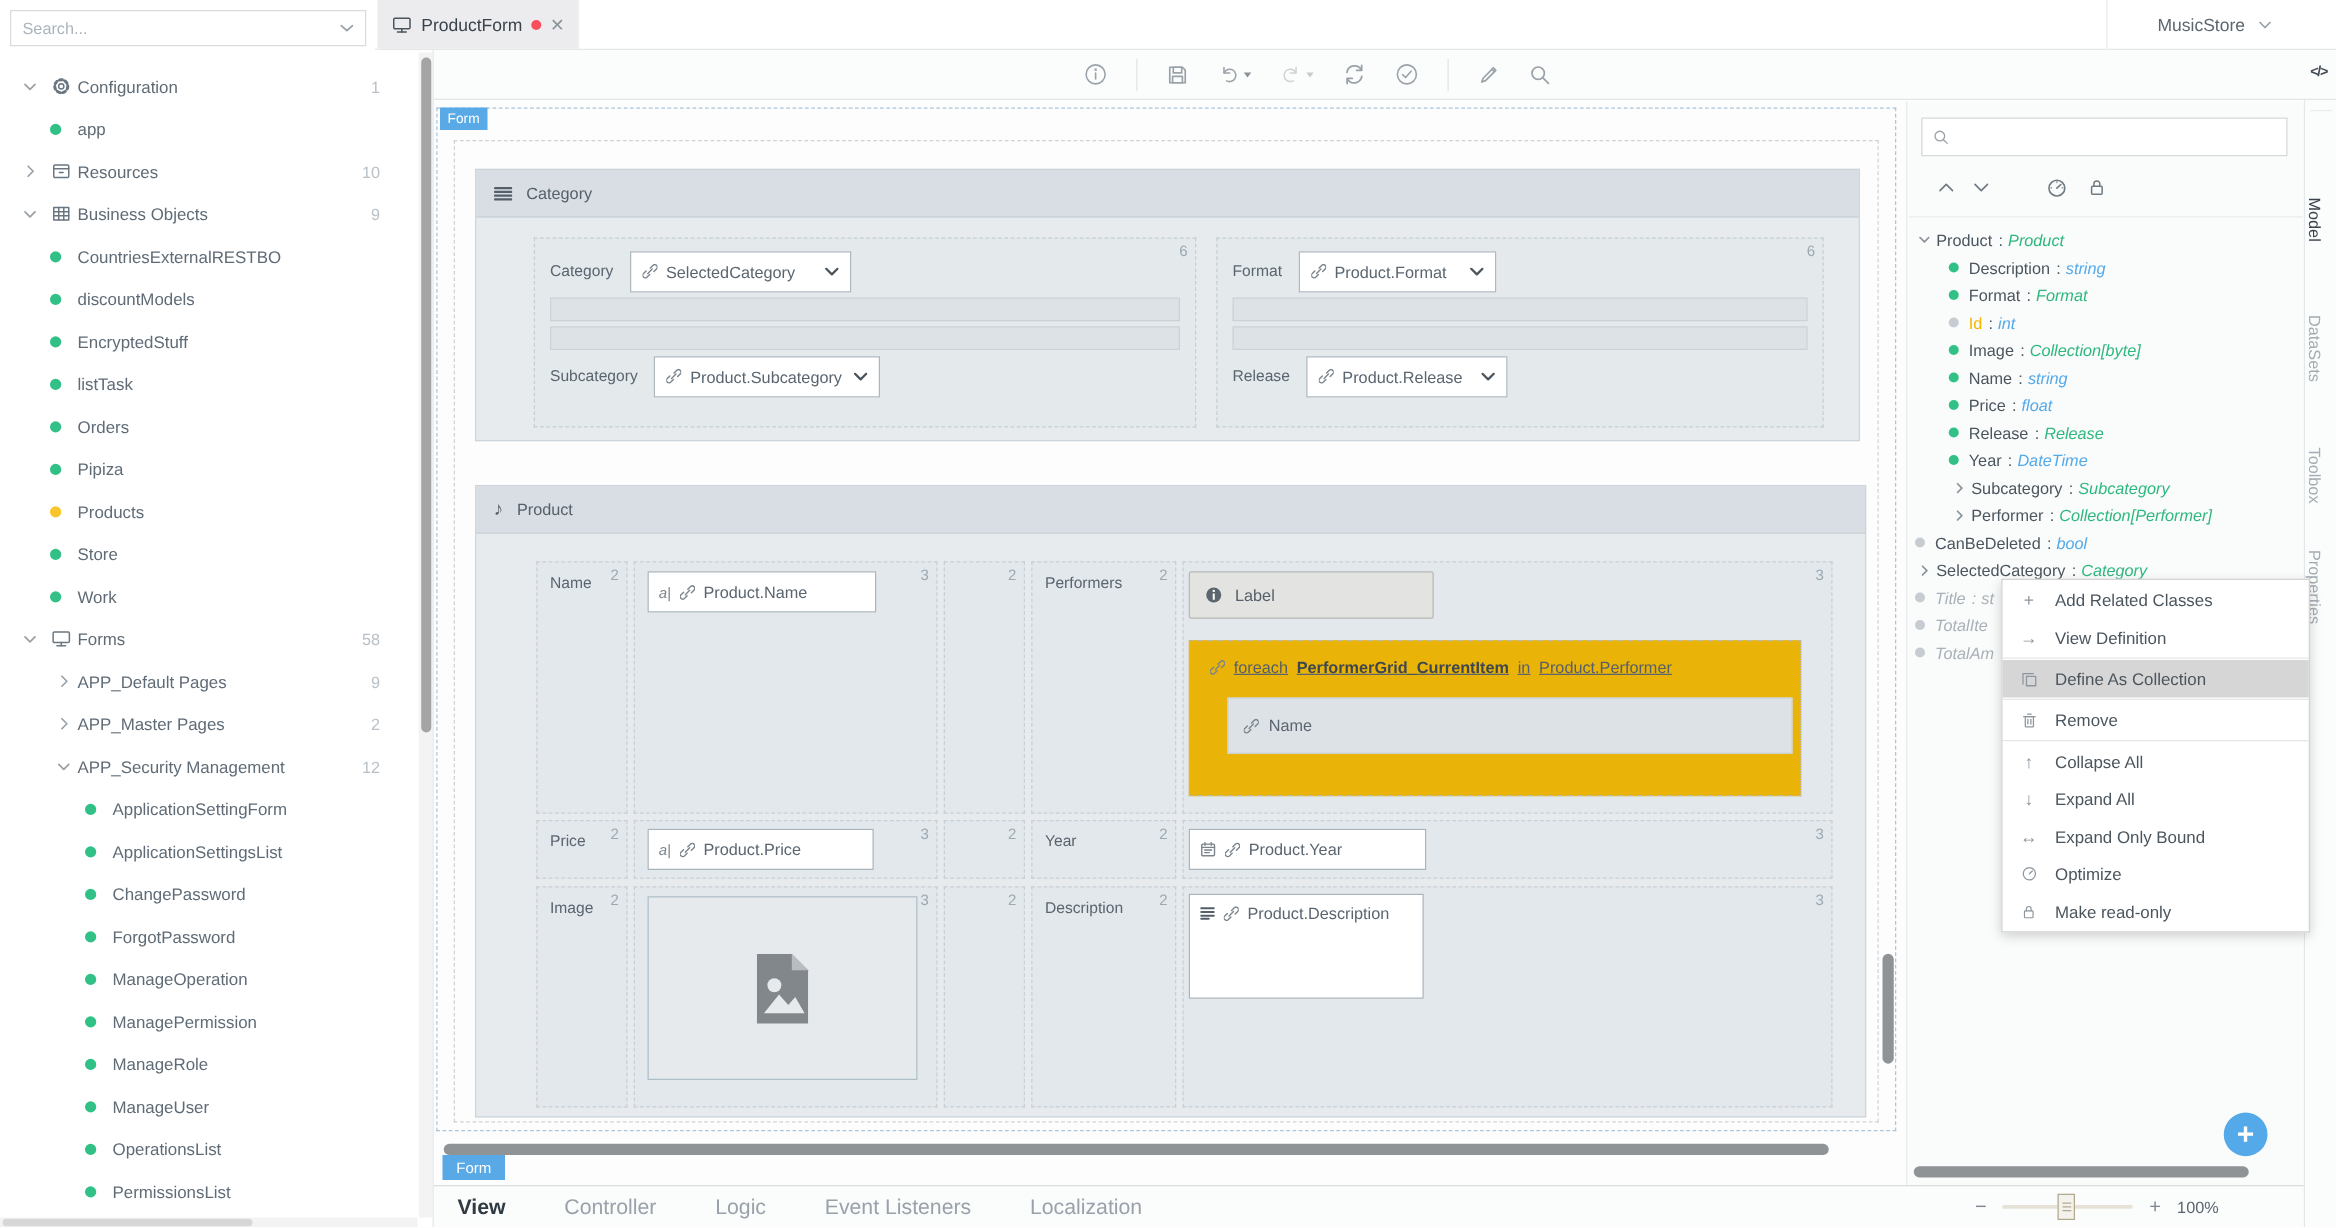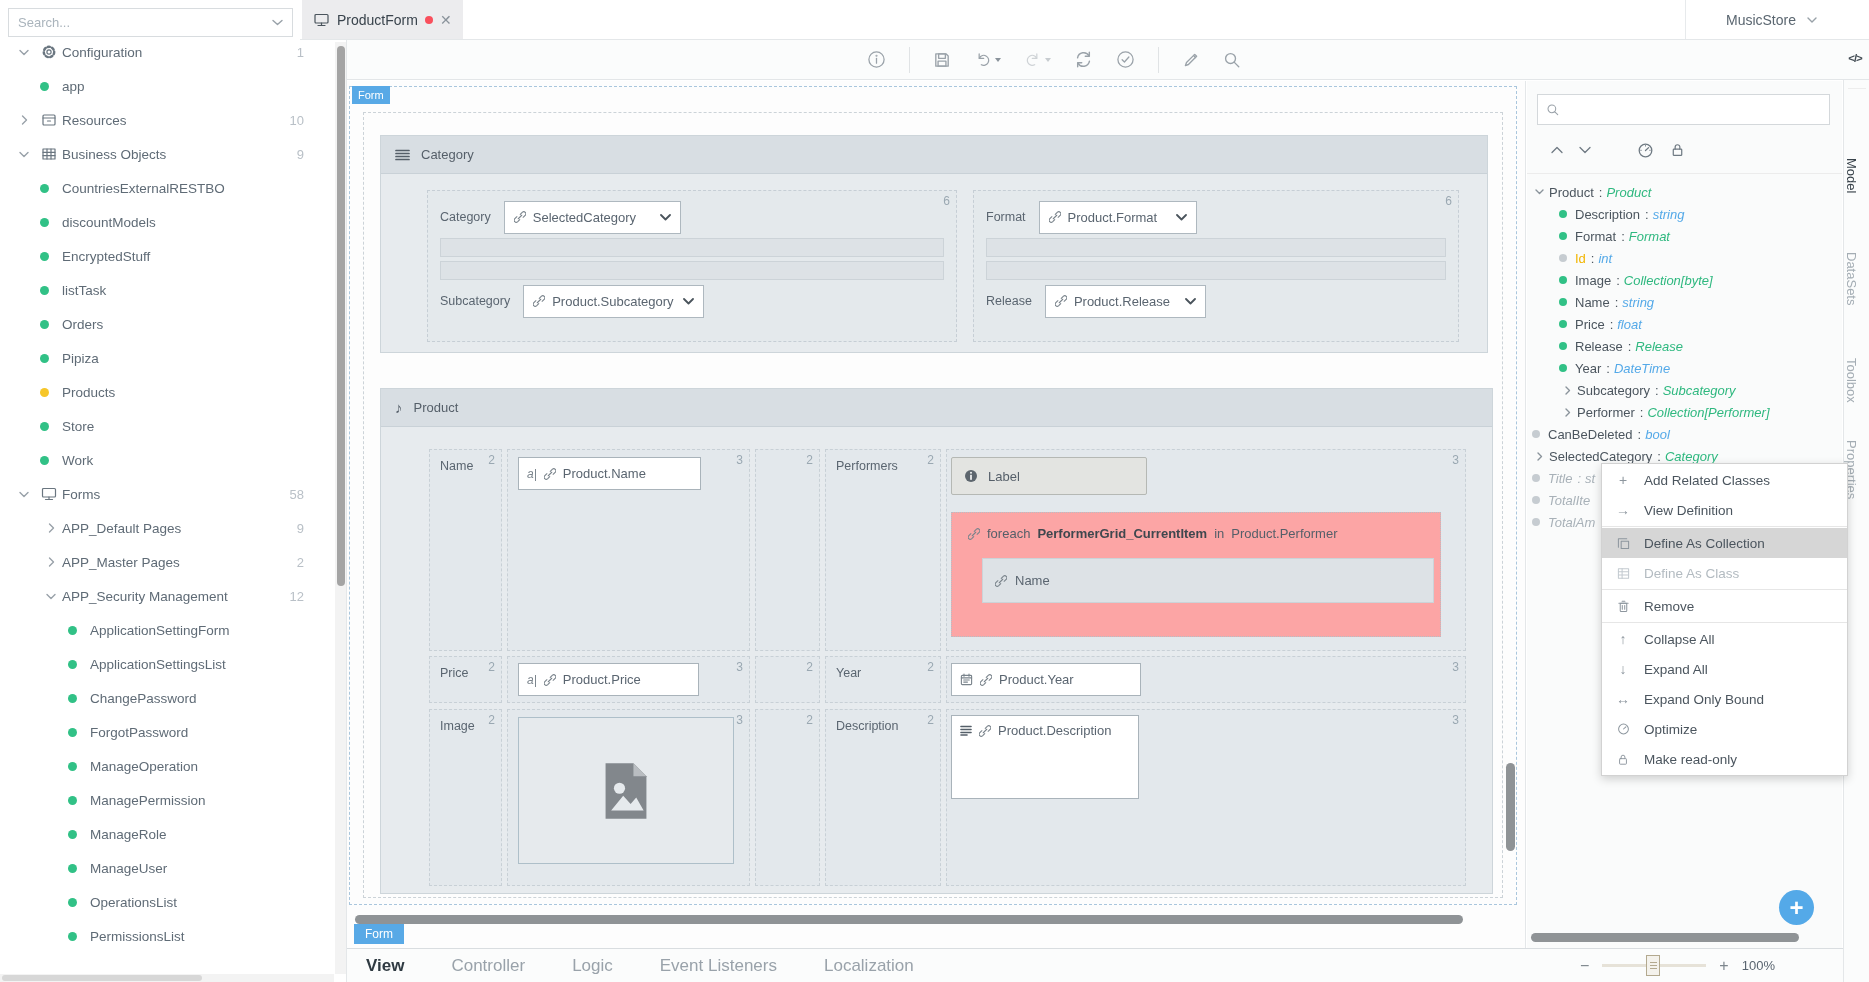--- a/index.html
+++ b/index.html
@@ -8,21 +8,21 @@
   .app { position:relative; width:1869px; height:982px; overflow:hidden; background:#fff; }
   .icn { display:inline-flex; align-items:center; justify-content:center; }
   .icn svg { fill:none; stroke:currentColor; stroke-width:1.2; stroke-linecap:round; stroke-linejoin:round; display:block; }
 
   
   .sidebar { position:absolute; left:0; top:0; width:346px; height:982px; background:#fff; }
   .vline-main { position:absolute; left:346px; top:40px; width:1px; height:942px; background:#e4e7e9; z-index:2; }
   .search { position:absolute; left:8px; top:8px; width:285px; height:29px; border:1px solid #d8dcdf; background:#fff; display:flex; align-items:center; padding:0 9px; }
   .search input { border:0; outline:0; flex:1; font:13px "Liberation Sans",sans-serif; color:#6a7680; background:transparent; }
   .search input::placeholder { color:#aab4bc; }
-  .tree { position:absolute; top:35px; left:0; width:334px; }
+  .tree { position:absolute; top:52px; left:0; width:334px; }
   .trow { display:flex; align-items:center; height:34px; font-size:13.5px; color:#5f6b76; }
   .lvl0 { padding-left:13px; } .lvl1 { padding-left:40px; } .lvl2 { padding-left:68px; }
   .chev { width:22px; color:#98a1a8; } .chev svg { stroke-width:1.4; }
   .ticon { width:27px; color:#6a7680; }
   .dotw { width:22px; }
   .dot { width:9px; height:9px; border-radius:50%; display:block; }
   .dot.green { background:#31c186; } .dot.yellow { background:#f6c62a; }
   .count { margin-left:auto; color:#b9c0c7; font-size:13px; padding-right:30px; }
   .sb-vtrack { position:absolute; right:0; top:42px; width:11px; height:932px; background:#f3f3f3; }
   .sb-vthumb { position:absolute; right:1px; top:46px; width:8px; height:540px; background:#a4a4a4; border-radius:4px; }
@@ -67,21 +67,21 @@
   .frow { display:flex; align-items:center; height:34px; gap:13px; font-size:12.5px; color:#5a6570; }
   .sel { display:flex; align-items:center; gap:7px; background:#fff; border:1px solid #aeb8bf; height:33px; padding:0 9px; font-size:13px; color:#5a6570; }
   .sel .dd { margin-left:auto; color:#4a545c; } .sel .dd svg { stroke-width:1.8; }
   .linkic { color:#7a848c; }
   .gbar { height:19px; background:#dde2e6; border:1px solid #ccd3d8; margin:4px 0; }
   .cell { position:absolute; background:#e3e8ec; border:1px dashed #c8d0d6; font-size:12.5px; color:#5a6570; }
   .cell .clabel { position:absolute; left:10px; top:9px; }
   .winput { position:absolute; display:flex; align-items:center; gap:7px; background:#fff; border:1px solid #a9b3ba; height:33px; padding:0 8px; font-size:13px; color:#5a6570; }
   .aico { font-size:12px; color:#7a848c; font-style:italic; }
   .labelbox { position:absolute; display:flex; align-items:center; gap:10px; background:#e3e4e1; border:1px solid #b5b8b4; border-radius:2px; height:38px; padding:0 12px; font-size:13px; color:#555f69; }
-  .foreach { position:absolute; border:1px dotted #b6bec5; background:#fca5a5; }
+  .foreach { position:absolute; border:1px dotted #b6bec5; background:#eab308;text-decoration:underline; }
   .fe-head { display:flex; align-items:center; gap:7px; padding:13px 16px 0 16px; font-size:13px; color:#555f69; }
   .fe-bold { font-weight:bold; color:#3f474e; }
   .fe-item { position:absolute; left:30px; right:6px; top:45px; height:45px; background:#dde2e6; border:1px solid #ccd3d8; display:flex; align-items:center; gap:8px; padding:0 12px; font-size:13px; color:#5a6570; }
   .imgbox { position:absolute; background:#e6eaed; border:1px solid #aebfc9; display:flex; align-items:center; justify-content:center; }
   .txtarea { position:absolute; background:#fff; border:1px solid #a9b3ba; padding:7px 8px; font-size:13px; color:#5a6570; }
   .txtarea .tline { display:flex; align-items:center; gap:7px; }
   .c-hscroll { position:absolute; left:8px; top:834px; height:9px; width:1108px; background:#8f9396; border-radius:5px; }
   .c-vscroll { position:absolute; left:1159px; top:682px; width:9px; height:88px; background:#8f9396; border-radius:5px; }
 
   
@@ -924,31 +924,20 @@
     <div class="msep2"></div>
     <div class="mi mi-active">
       <span class="mic icn">
           <svg width="13" height="13" viewBox="0 0 14 14">
             <rect x="4.5" y="4.5" width="8" height="8"></rect>
             <path d="M10.5 2 H1.5 V11"></path>
           </svg>
         </span>
       <span>Define As Collection</span>
     </div>
-    <div class="mi mi-disabled">
-      <span class="mic icn">
-          <svg width="13" height="13" viewBox="0 0 14 14">
-            <rect x="1.5" y="2" width="11" height="10"></rect>
-            <line x1="1.5" y1="5" x2="12.5" y2="5"></line>
-            <line x1="1.5" y1="8.5" x2="12.5" y2="8.5"></line>
-            <line x1="5.5" y1="2" x2="5.5" y2="12"></line>
-          </svg>
-        </span>
-      <span>Define As Class</span>
-    </div>
     <div class="msep2"></div>
     <div class="mi">
       <span class="mic icn">
           <svg width="13" height="14" viewBox="0 0 14 15">
             <rect x="3.5" y="4.5" width="7" height="9" rx="0.8"></rect>
             <line x1="2" y1="4.5" x2="12" y2="4.5"></line>
             <line x1="5.5" y1="2.5" x2="8.5" y2="2.5"></line>
             <line x1="5.7" y1="7" x2="5.7" y2="11"></line>
             <line x1="8.3" y1="7" x2="8.3" y2="11"></line>
           </svg>

